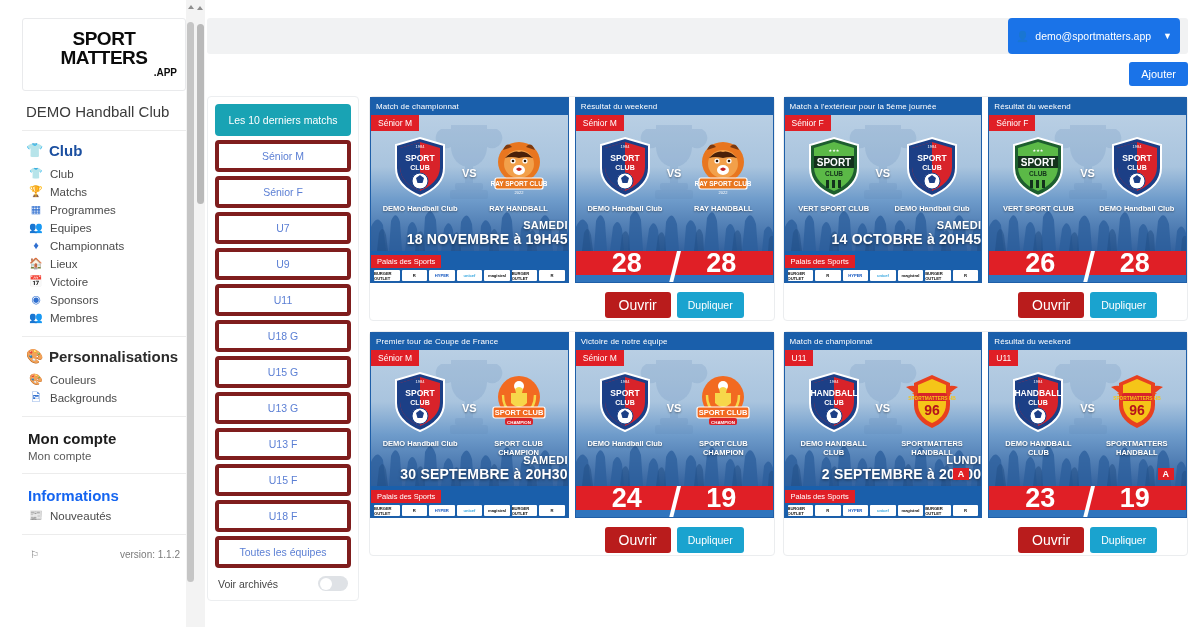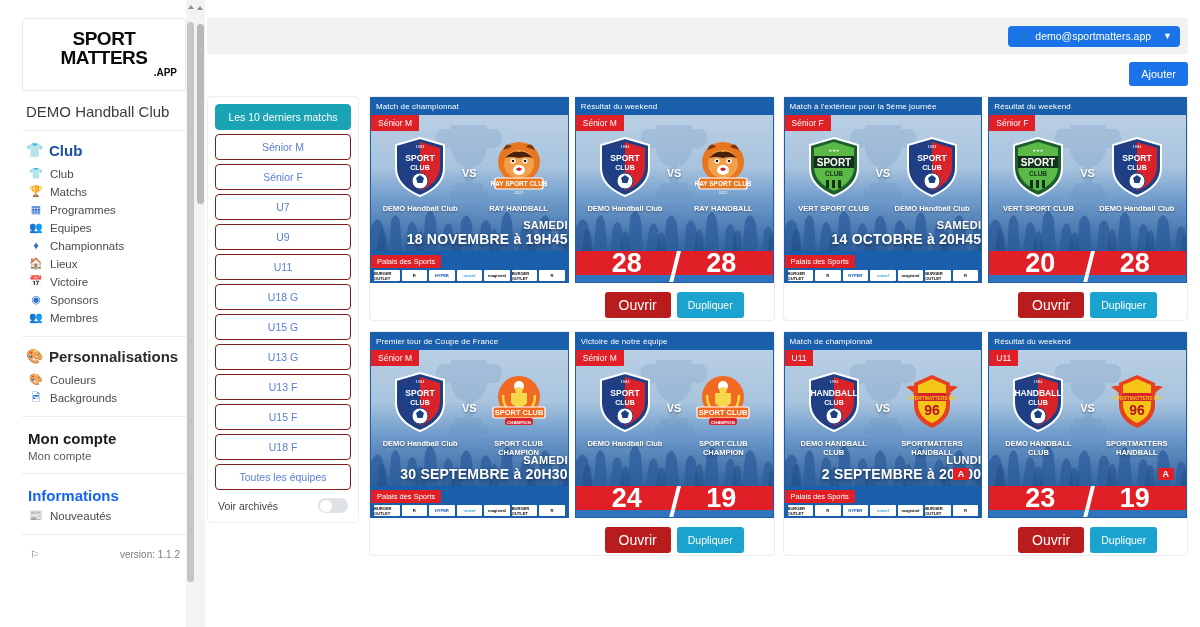--- a/index.html
+++ b/index.html
@@ -75,21 +75,21 @@
   .main{
     flex:1; position:relative; background:#ffffff; height:627px;
   }
   .topbar{
     height:36px; background:#f1f2f3; margin:18px 12px 0 12px;
     border-radius:3px; display:flex; align-items:center; justify-content:flex-end;
     padding-right:8px;
   }
   .user-chip{
     background:#1a73e8; color:#fff; border-radius:4px;
-    height:21px; display:flex; align-items:center; gap:6px;
+    height:36px; display:flex; align-items:center; gap:6px;
     padding:0 8px; font-size:10.5px; cursor:pointer;
   }
   .user-chip .chev{ font-size:9px; margin-left:6px; }
   .addbar{
     display:flex; justify-content:flex-end; padding:8px 12px 0 12px;
   }
   .btn-add{
     background:#1a73e8; color:#fff; border:none; border-radius:3px;
     font-size:11px; padding:6px 12px; cursor:pointer;
     font-family:"Liberation Sans", sans-serif;
@@ -97,21 +97,21 @@
   .content{
     display:flex; gap:0; padding:10px 12px 0 12px; align-items:flex-start;
   }
 
   
   .teams-panel{
     width:152px; flex:0 0 152px; background:#fff;
     border:1px solid #eceef0; border-radius:4px; padding:7px 7px 7px 7px;
   }
   .team-btn{
-    display:block; width:100%; text-align:center; border:1px solid #7f1d1d;
+    display:block; width:100%; text-align:center; border:4px solid #7f1d1d;
     background:#fff; border-radius:4px; color:#5b7fd4; font-size:10.5px;
     padding:6px 0; margin-bottom:4px; cursor:pointer;
     font-family:"Liberation Sans", sans-serif;
   }
   .team-btn.active{ background:#19a3b4; border-color:#19a3b4; color:#fff; }
   .archive-row{
     display:flex; align-items:center; justify-content:space-between;
     padding:4px 3px 2px 3px; margin-top:2px;
   }
   .archive-row .lbl{ font-size:10.5px; color:#454545; }
@@ -625,21 +625,21 @@
                           <path d="M28,39 l4,3 -1.5,5 h-5 L24,42 Z" fill="#1c3f86"></path>
                         </svg></span>
                     </div>
                     <div class="vs">VS</div>
                     <div class="names">
                       <div class="tname">VERT SPORT CLUB</div>
                       <div class="tname">DEMO Handball Club</div>
                     </div>
                   </div>
                   <div class="score">
-                    <div class="n">20</div>
+                    <div class="n">26</div>
                     <div class="slash"></div>
                     <div class="n">28</div>
                   </div>
                 </div>
                 <div class="card-actions">
                   <button class="btn-open">Ouvrir</button>
                   <button class="btn-dup">Dupliquer</button>
                 </div>
               </div>
             </div>

